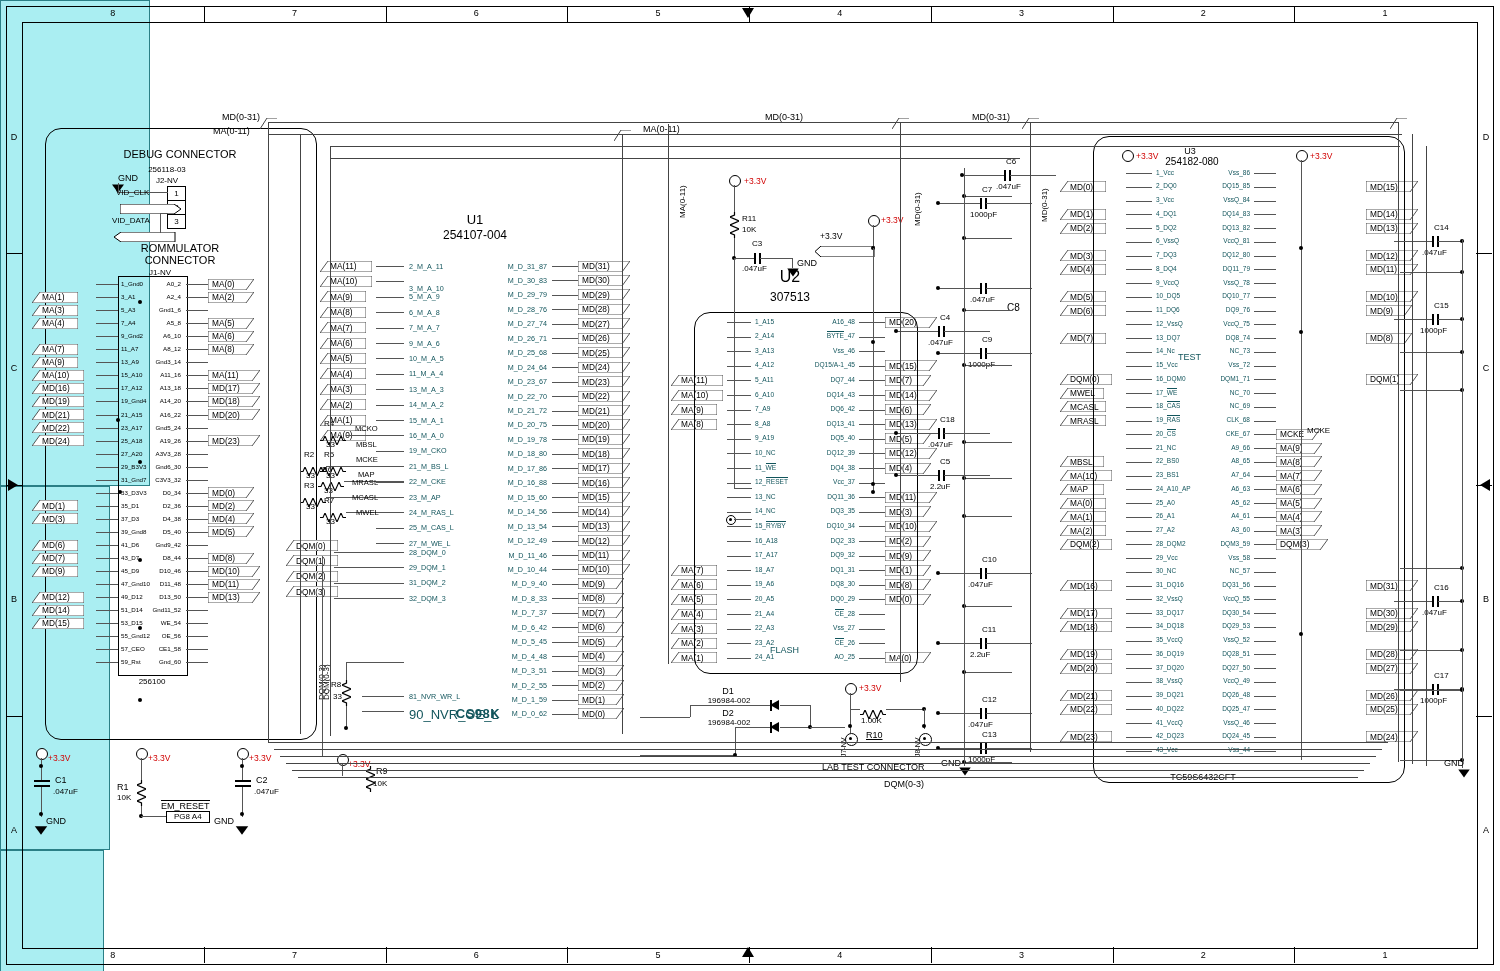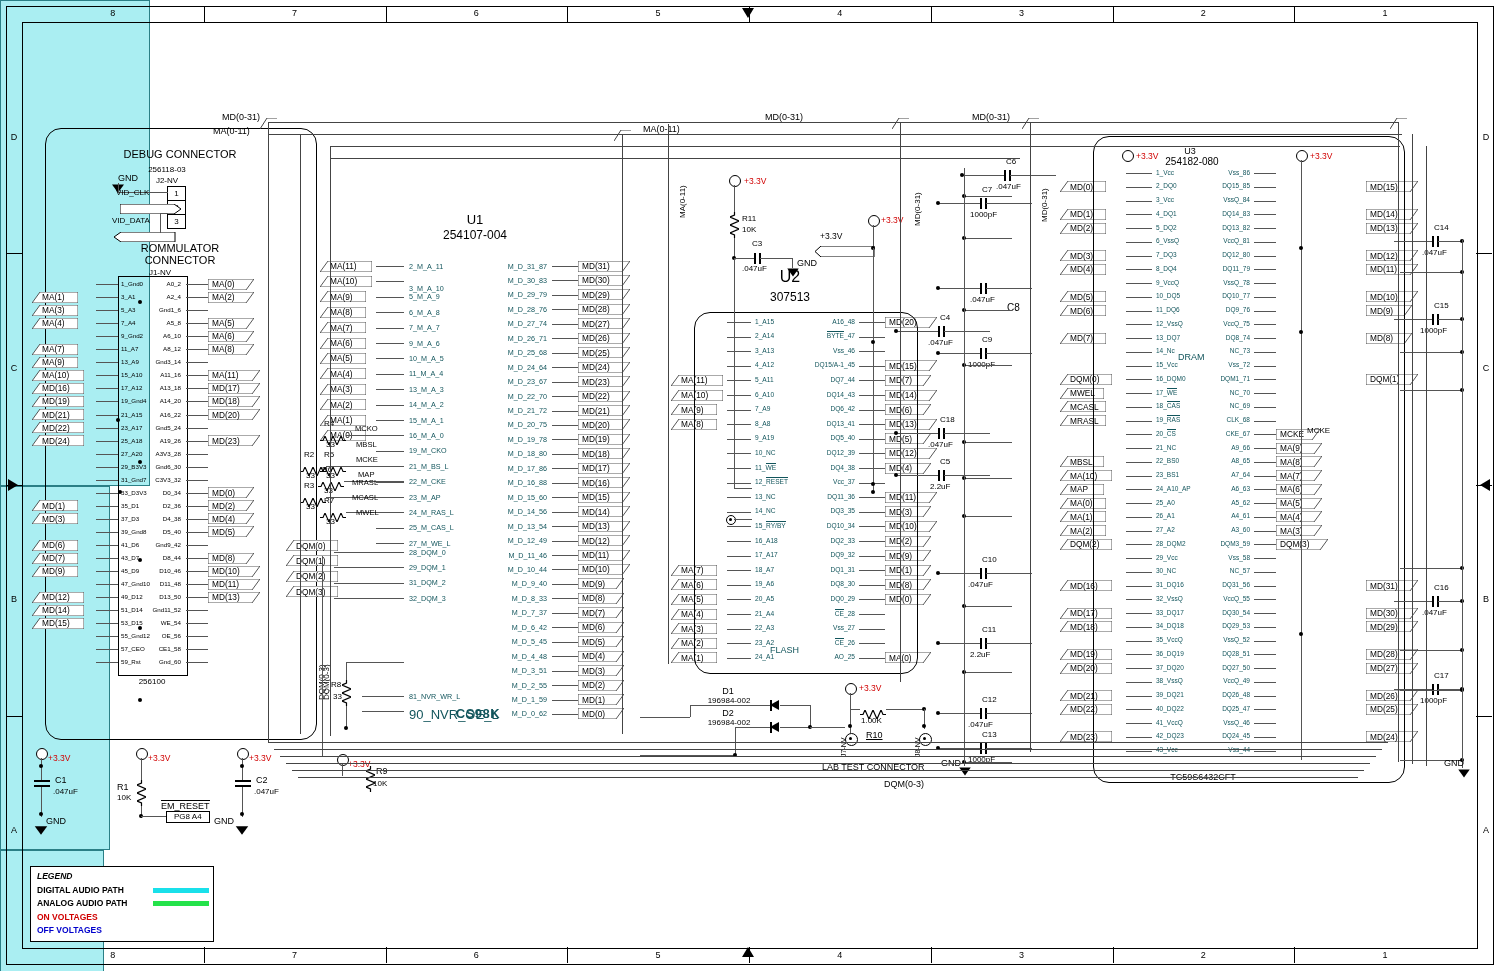--- a/index.html
+++ b/index.html
@@ -1291,21 +1291,21 @@
         </svg>
       </div>
       <div class="abs" style="left:889px;top:652.8px;font-size:8.3px;line-height:10px;white-space:nowrap;">MA(0)</div>
     </div>
 
   <div class="blk" style="left:694px;top:312px;width:222px;height:360px;"></div>
 
   <div class="refb" style="left:1170px;top:146px;width:40px;font-size:9px;">U3</div>
   <div class="refb" style="left:1152px;top:156px;width:80px;font-size:10px;">254182-080</div>
   <div class="chip" style="left:1152px;top:164px;width:102px;height:596px;"></div>
-  <div class="chip-mid" style="left:1178px;top:352px;font-size:9px;">DRAM</div>
+  <div class="chip-mid" style="left:1178px;top:352px;font-size:9px;">TEST</div>
   <div class="ref" style="left:1142px;top:772px;width:122px;font-size:9px;">TC59S6432CFT</div>
   <div id="u3-pins">
       <div class="abs" style="left:1156px;top:168.5px;font-size:6.5px;color:#12555c;white-space:nowrap;">1_Vcc</div>
       <div class="abs" style="left:1126px;top:173px;width:26px;height:1px;background:#555;"></div>
       <div class="abs" style="left:1156px;top:182.25px;font-size:6.5px;color:#12555c;white-space:nowrap;">2_DQ0</div>
       <div class="abs" style="left:1126px;top:186.75px;width:26px;height:1px;background:#555;"></div>
       <div class="abs" style="left:1060px;top:181.25px;height:11px;">
         <svg width="46" height="11" style="display:block">
      <polygon points="8,0 46,0 46,11 0,11" fill="#fff" stroke="#444" stroke-width="0.9"></polygon>
         </svg>
@@ -2125,29 +2125,20 @@
   <div class="abs v" style="left:342px;top:764px;height:12px;"></div>
   <div class="res-v" style="left:366px;top:766px;">
     <svg width="9" height="26" viewBox="0 0 9 26">
         <polyline points="4.5,0 4.5,3 0,5 9,9 0,13 9,17 0,21 4.5,23 4.5,26" fill="none" stroke="#000" stroke-width="1.2"></polyline>
       </svg>
   </div>
   <div class="sm9" style="left:376px;top:766px;">R9</div>
   <div class="sm" style="left:373px;top:779px;">10K</div>
 
 
-  <div id="legend">
-    <div class="lg-title">LEGEND</div>
-    <div class="lg-row" style="top:18px;">DIGITAL AUDIO PATH</div>
-    <div class="lg-bar" style="left:122px;top:21px;background:#19e0ea;width:56px;"></div>
-    <div class="lg-row" style="top:31px;">ANALOG AUDIO PATH</div>
-    <div class="lg-bar" style="left:122px;top:34px;background:#24e24a;width:56px;"></div>
-    <div class="lg-row" style="top:45px;color:#d00000;">ON VOLTAGES</div>
-    <div class="lg-row" style="top:58px;color:#0000cc;">OFF VOLTAGES</div>
-  </div>
 
 
   <div id="trunks">
       <div class="abs" style="left:268px;top:122px;width:1130px;height:1.1px;background:#444;"></div>
       <div class="abs" style="left:268px;top:134px;width:400px;height:1.1px;background:#444;"></div>
       <div class="abs" style="left:622px;top:134px;width:780px;height:1.1px;background:#444;"></div>
       <div class="abs" style="left:330px;top:146px;width:1070px;height:1.1px;background:#444;"></div>
       <div class="abs" style="left:330px;top:158px;width:690px;height:1.1px;background:#444;"></div>
       <div class="abs" style="left:268px;top:122px;width:1.1px;height:620px;background:#444;"></div>
       <div class="abs" style="left:300px;top:134px;width:1.1px;height:600px;background:#444;"></div>

